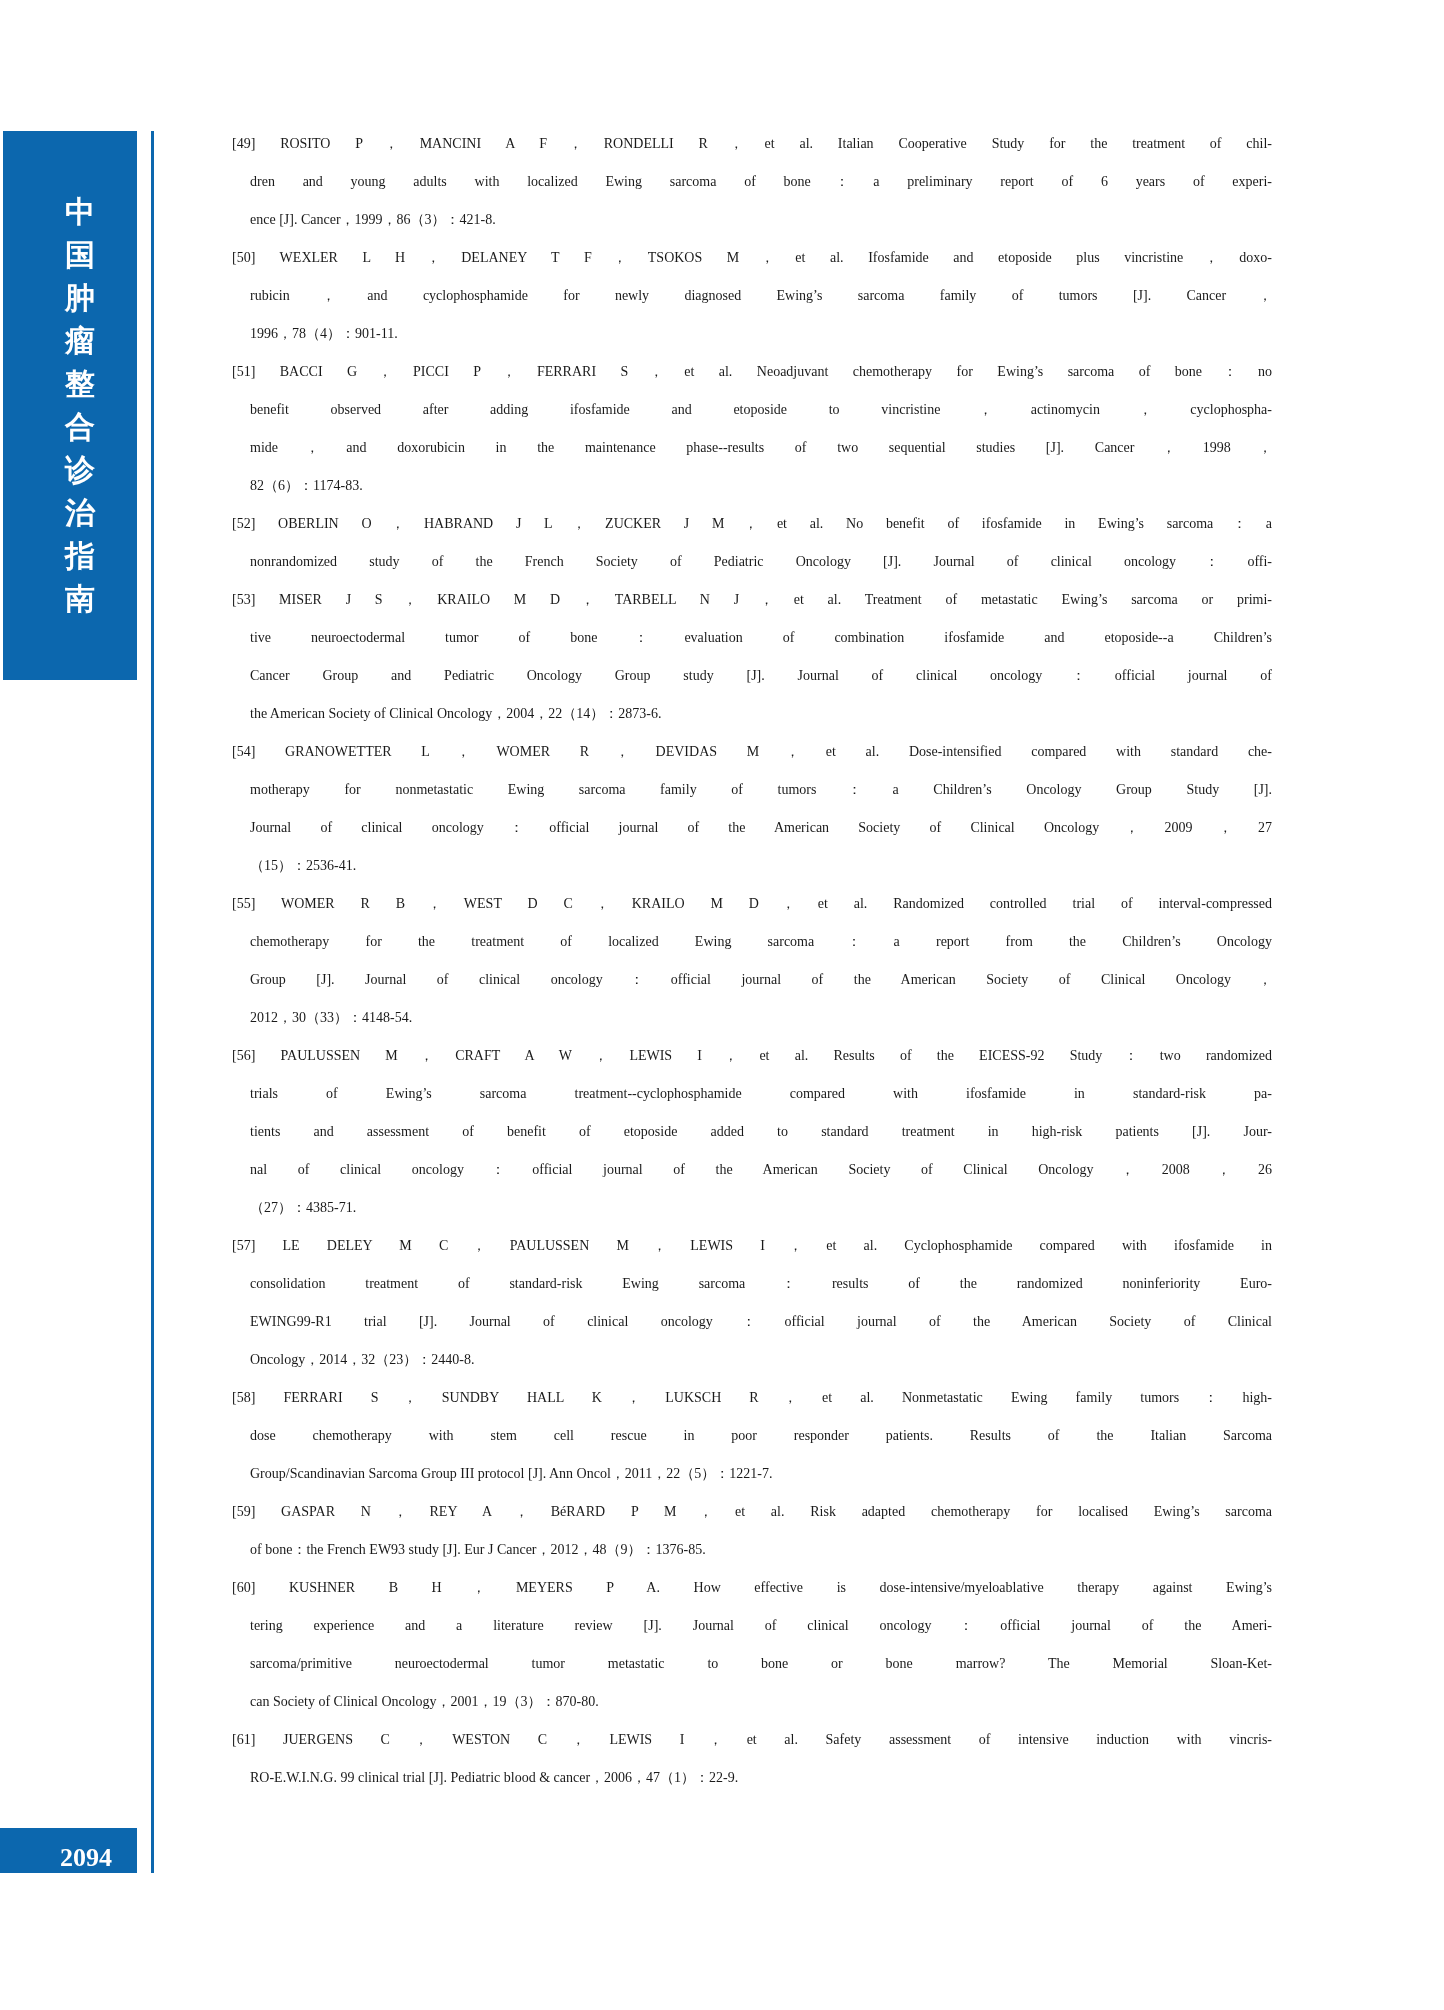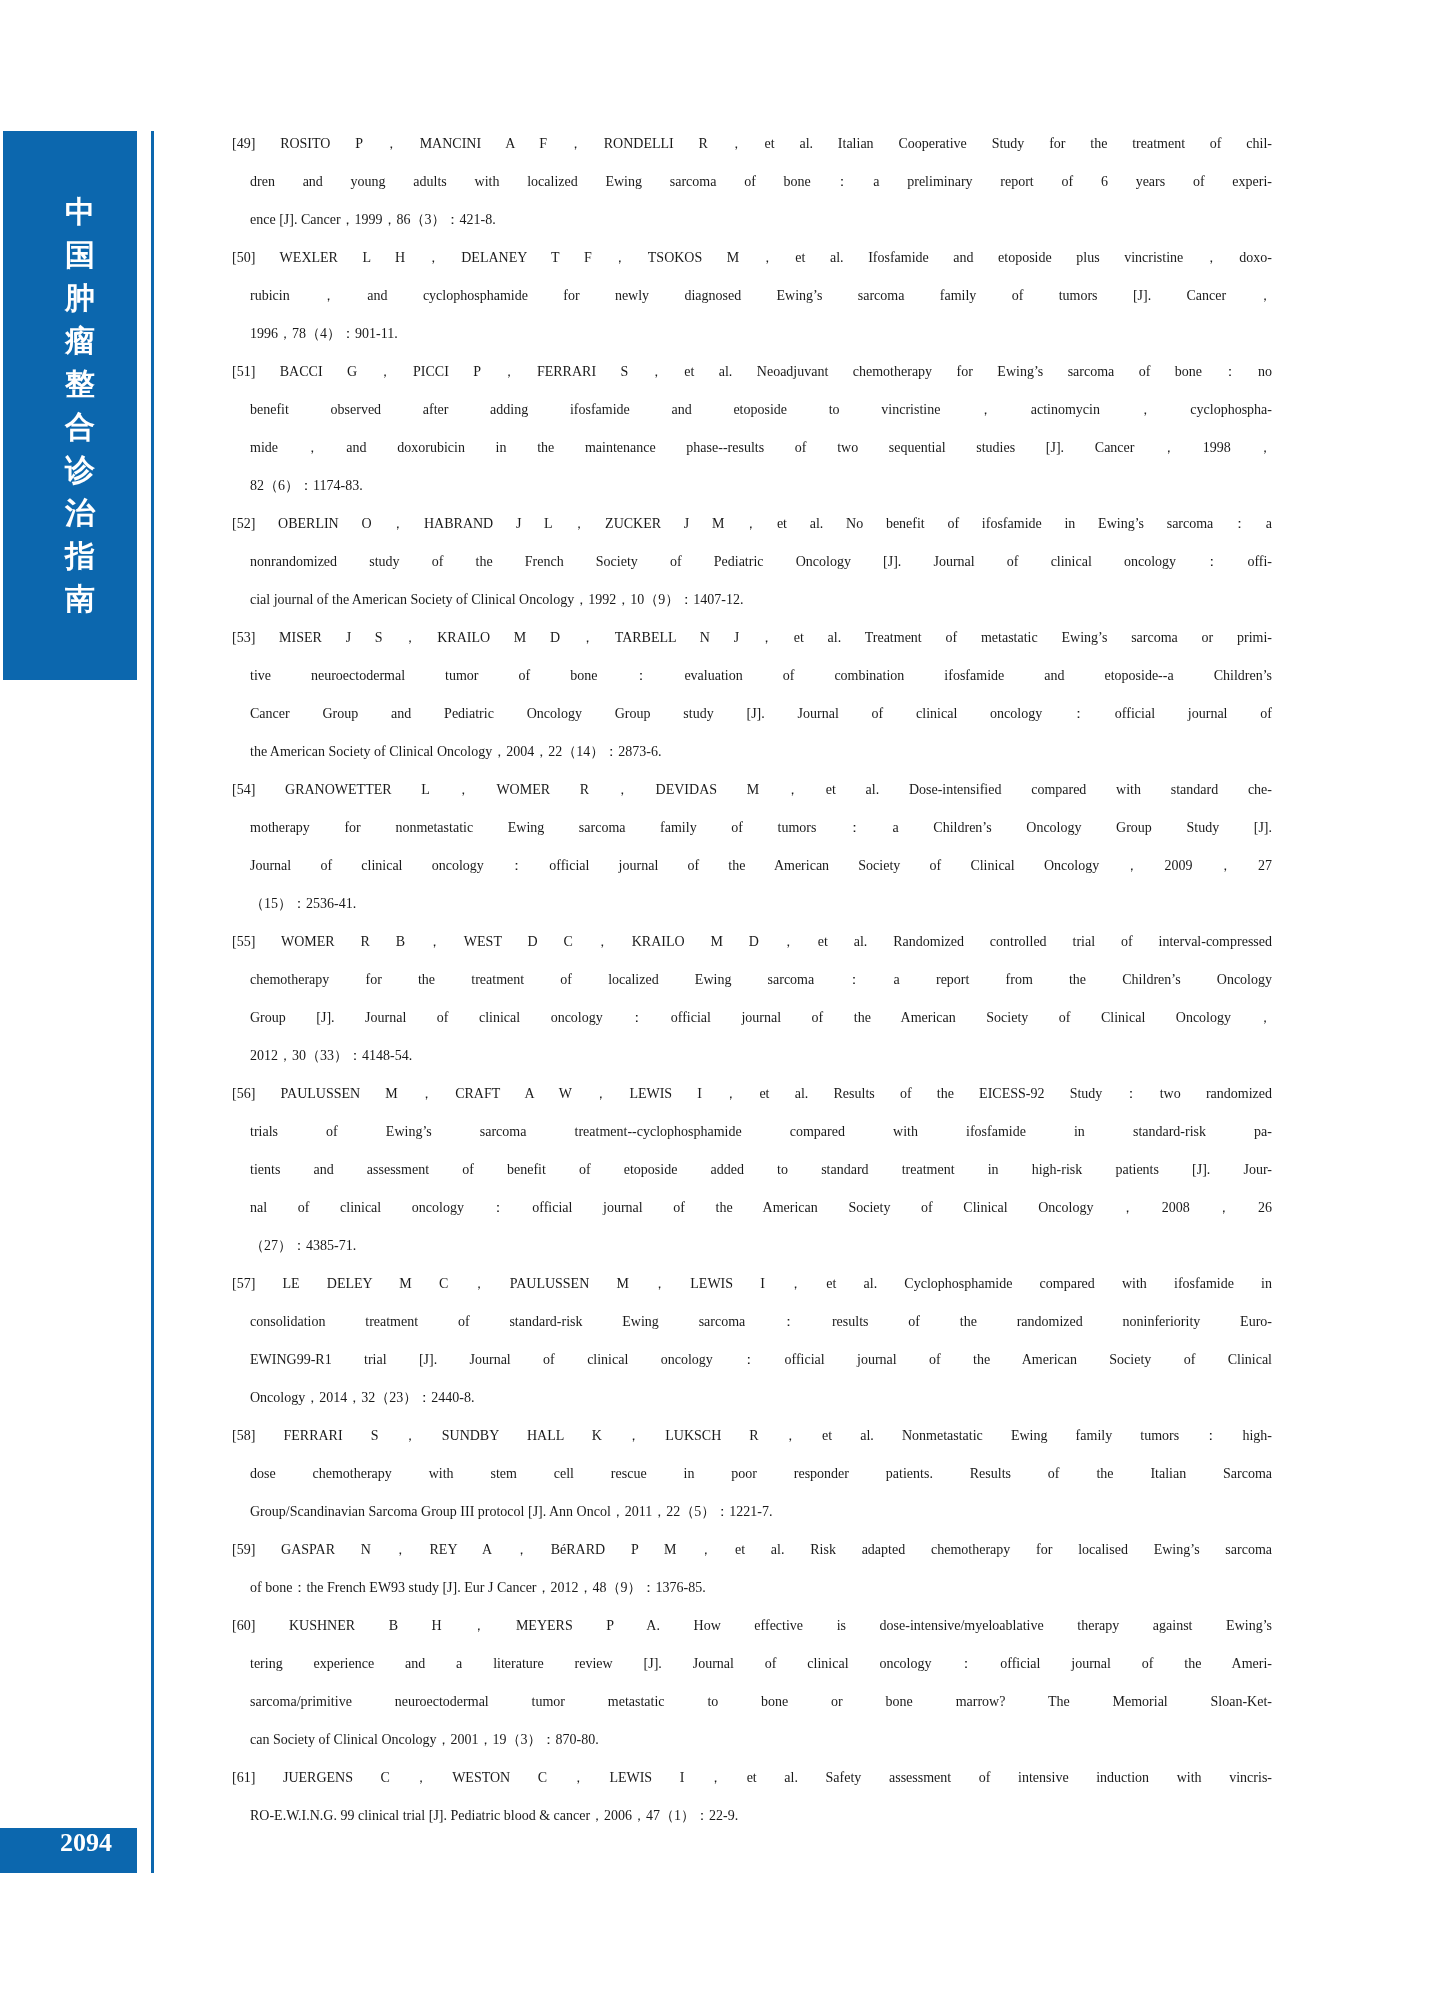--- a/index.html
+++ b/index.html
@@ -49,21 +49,21 @@
   }
   
   .page-number-box {
     position: absolute;
     left: 0;
     top: 1828px;
     width: 137px;
     height: 45px;
     background: var(--accent, #0c67ae);
     display: flex;
-    align-items: flex-start;
+    align-items: flex-end;
     justify-content: center;
     padding-left: 35px;
     box-sizing: border-box;
   }
   .page-number {
     color: #ffffff;
     font-size: 26px;
     font-weight: bold;
     font-family: "Liberation Serif", serif;
   }
@@ -129,21 +129,20 @@
       </div>
       <div class="ref">
         <div class="ref-line">[51] BACCI G，PICCI P，FERRARI S，et al. Neoadjuvant chemotherapy for Ewing’s sarcoma of bone：no</div>
         <div class="ref-line cont">benefit observed after adding ifosfamide and etoposide to vincristine，actinomycin，cyclophospha-</div>
         <div class="ref-line cont">mide，and doxorubicin in the maintenance phase--results of two sequential studies [J]. Cancer，1998，</div>
         <div class="ref-line cont last">82（6）：1174-83.</div>
       </div>
       <div class="ref">
         <div class="ref-line">[52] OBERLIN O，HABRAND J L，ZUCKER J M，et al. No benefit of ifosfamide in Ewing’s sarcoma：a</div>
         <div class="ref-line cont">nonrandomized study of the French Society of Pediatric Oncology [J]. Journal of clinical oncology：offi-</div>
-        <div class="ref-line cont last">cial journal of the American Society of Clinical Oncology，1992，10（9）：1407-12.</div>
       </div>
       <div class="ref">
         <div class="ref-line">[53] MISER J S，KRAILO M D，TARBELL N J，et al. Treatment of metastatic Ewing’s sarcoma or primi-</div>
         <div class="ref-line cont">tive neuroectodermal tumor of bone：evaluation of combination ifosfamide and etoposide--a Children’s</div>
         <div class="ref-line cont">Cancer Group and Pediatric Oncology Group study [J]. Journal of clinical oncology：official journal of</div>
         <div class="ref-line cont last">the American Society of Clinical Oncology，2004，22（14）：2873-6.</div>
       </div>
       <div class="ref">
         <div class="ref-line">[54] GRANOWETTER L，WOMER R，DEVIDAS M，et al. Dose-intensified compared with standard che-</div>
         <div class="ref-line cont">motherapy for nonmetastatic Ewing sarcoma family of tumors：a Children’s Oncology Group Study [J].</div>

